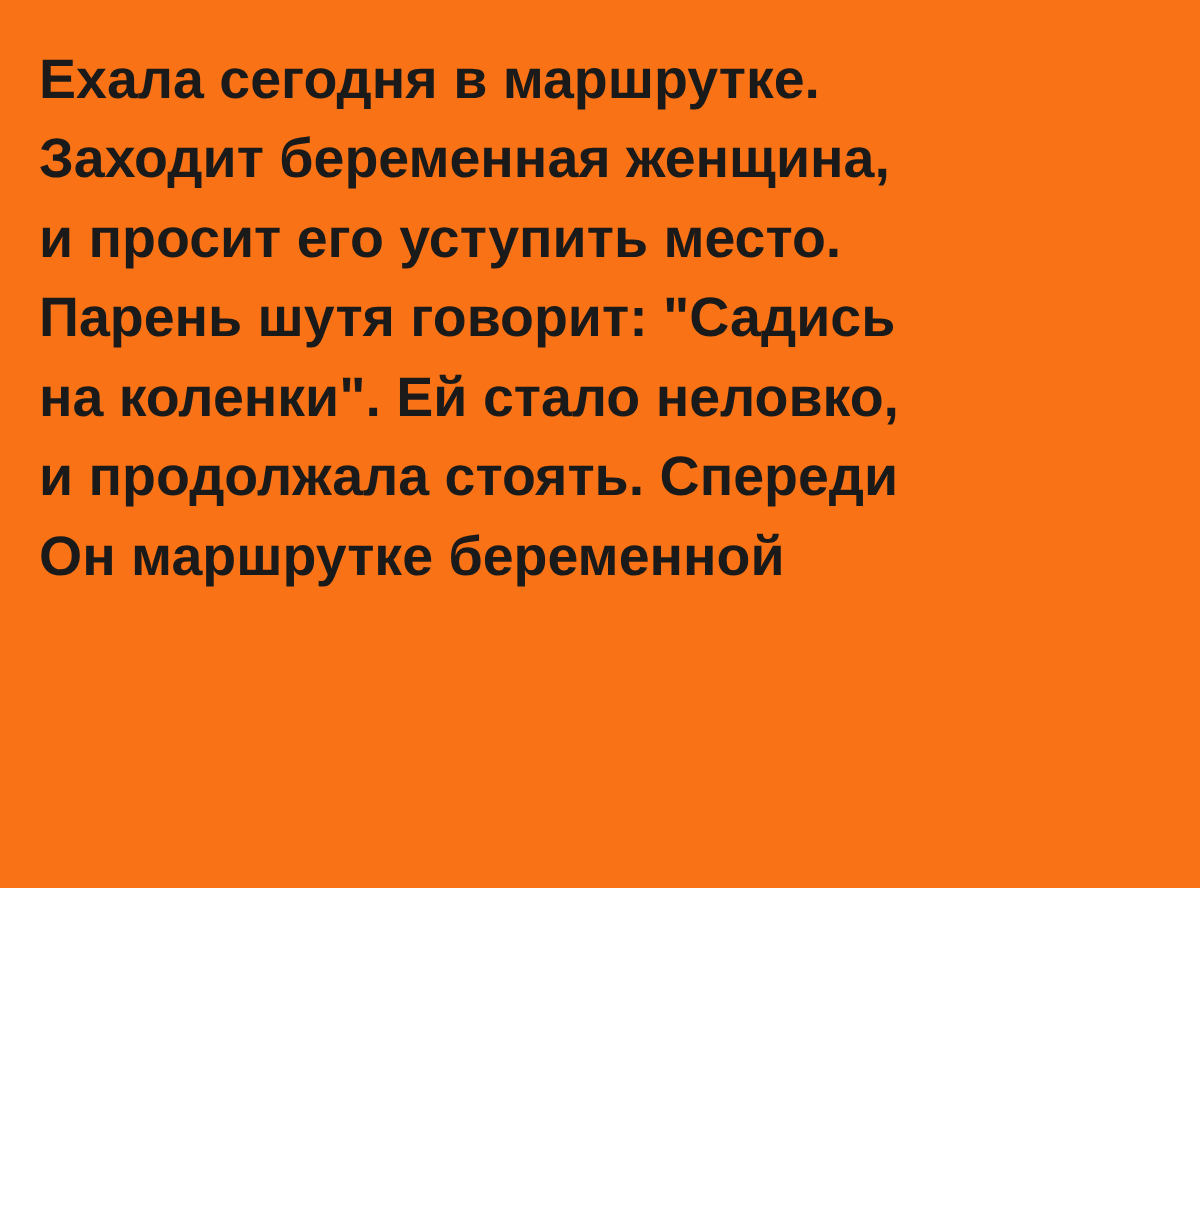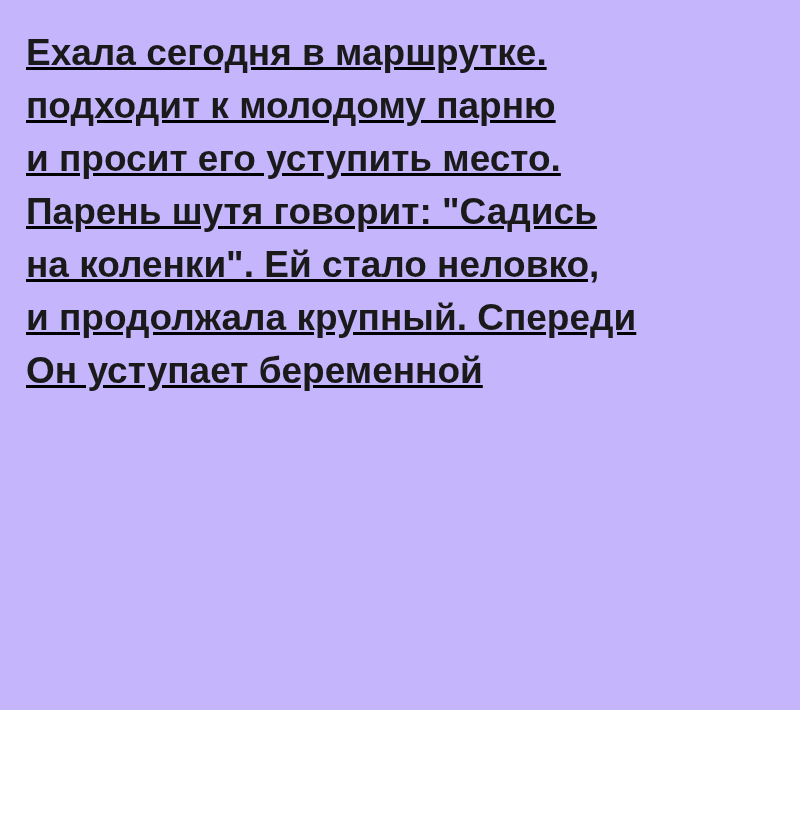--- a/index.html
+++ b/index.html
@@ -8,27 +8,26 @@
   }
   body {
     width: 800px;
     height: 814px;
     background: #ffffff;
     font-family: "Liberation Sans", sans-serif;
     overflow: hidden;
   }
   .page {
     width: 800px;
-    height: 710px;
-    background: #c4b5fd;
+    height: 592px;
+    background: #f97316;
     box-sizing: border-box;
     display: flex;
     align-items: flex-start;
     justify-content: flex-start;
-    text-decoration: underline;
   }
   .text-block {
     margin: 26px 0 0 26px;
     width: 748px;
   }
   .line {
     color: #1a1a1a;
     font-family: "Liberation Sans", sans-serif;
     font-size: 37px;
     font-weight: 700;
@@ -36,20 +35,20 @@
     letter-spacing: 0px;
     white-space: pre;
   }
 </style>
 </head>
 <body>
 
 <div class="page">
   <div class="text-block">
     <div class="line">Ехала сегодня в маршрутке.</div>
-    <div class="line">подходит к молодому парню</div>
+    <div class="line">Заходит беременная женщина,</div>
     <div class="line">и просит его уступить место.</div>
     <div class="line">Парень шутя говорит: "Садись</div>
     <div class="line">на коленки". Ей стало неловко,</div>
-    <div class="line">и продолжала крупный. Спереди</div>
-    <div class="line">Он уступает беременной</div>
+    <div class="line">и продолжала стоять. Спереди</div>
+    <div class="line">Он маршрутке беременной</div>
   </div>
 </div>
 
 </body></html>

